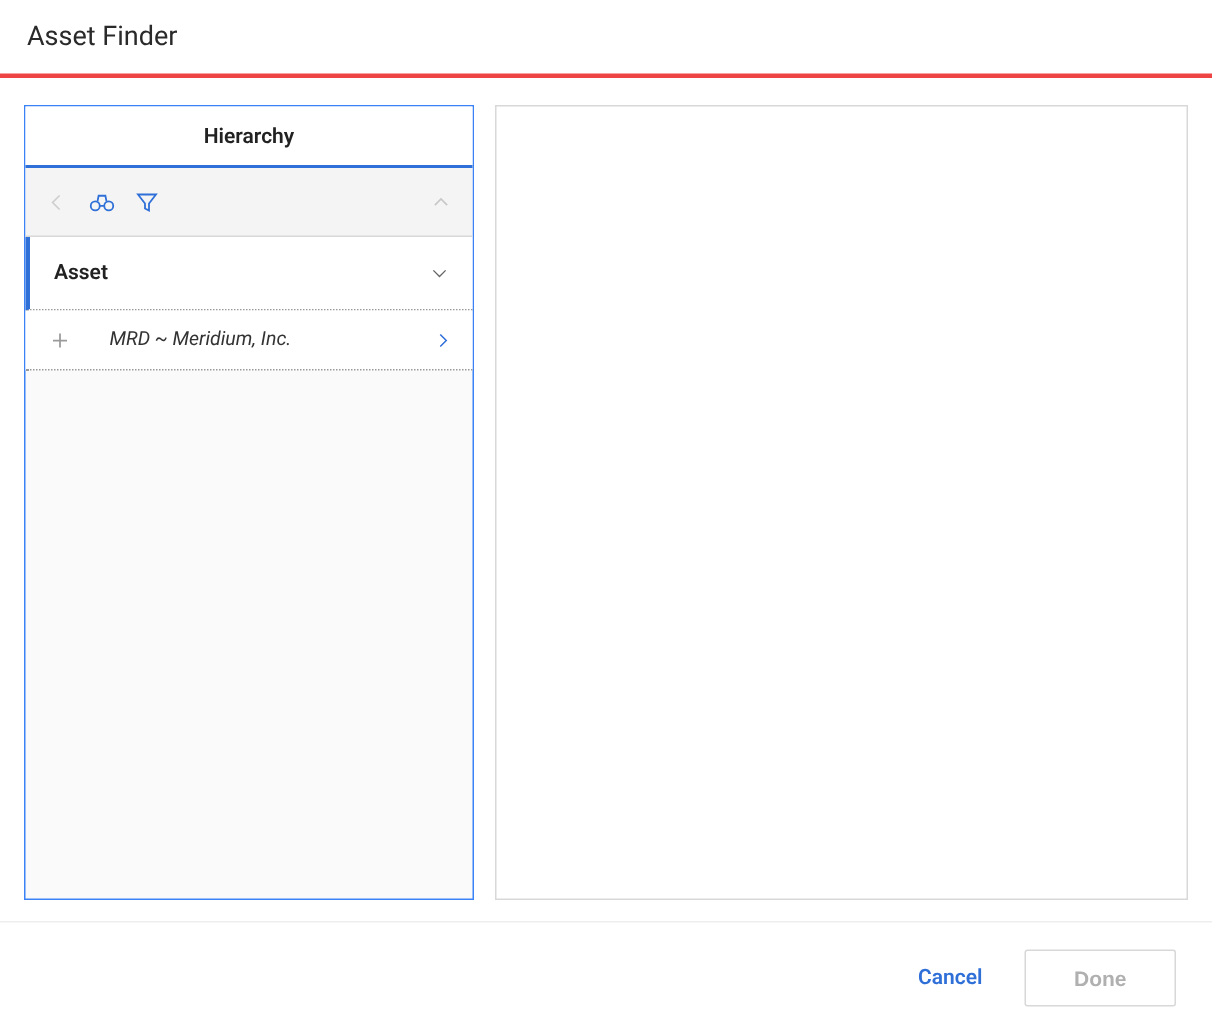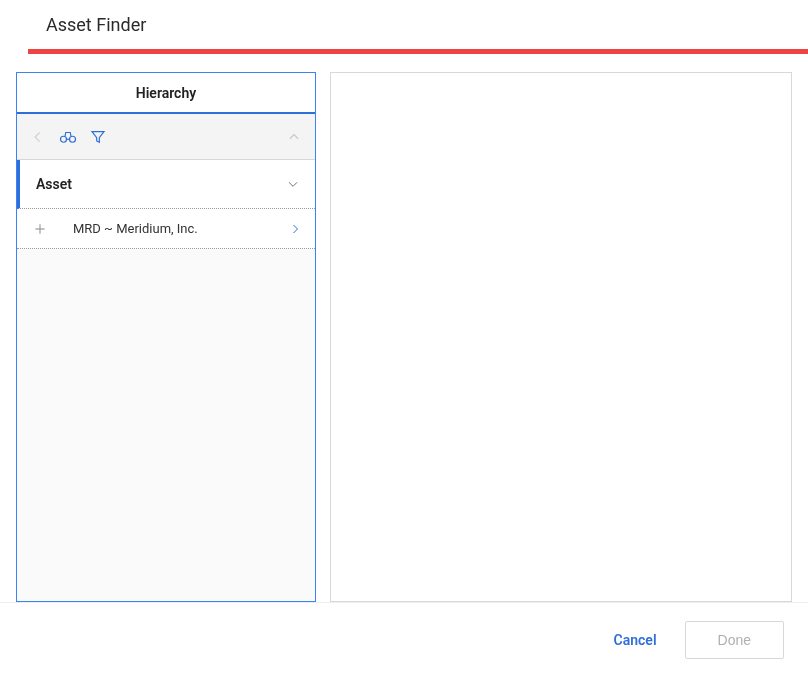--- a/index.html
+++ b/index.html
@@ -6,22 +6,21 @@
     body {
       font-family: -apple-system, BlinkMacSystemFont, "Segoe UI", Roboto, Arial, sans-serif;
       background: #ffffff;
       color: #333;
       width: 808px;
       height: 683px;
       position: relative;
     }
     .header {
       padding: 14px 18px;
-      border-bottom: 5px solid #ef4444;
-      margin-left: 28px;
+      border-bottom: 3px solid #ef4444;
     }
     .header-title {
       font-size: 18px;
       font-weight: 400;
       color: #2a2a2a;
     }
     .content {
       display: flex;
       gap: 14px;
       padding: 18px 16px 10px 16px;
@@ -114,49 +113,50 @@
       display: flex;
       align-items: center;
       justify-content: center;
       color: #9a9a9a;
     }
     .item-row .item-text {
       flex: 1;
       padding-left: 22px;
       font-size: 13px;
       color: #333;
+      font-style: italic;
     }
     .item-row .chev-right {
       color: #2f6fd8;
       padding: 0 4px;
     }
     .footer {
       position: absolute;
       left: 0;
       right: 0;
-      bottom: 24px;
+      bottom: 12px;
       border-top: 1px solid #eeeeee;
       padding: 18px 24px 0 24px;
       display: flex;
       justify-content: flex-end;
       align-items: center;
       gap: 28px;
     }
     .cancel-link {
       color: #2f6fd8;
       font-size: 14px;
       font-weight: 600;
       cursor: pointer;
     }
     .done-button {
       border: 1px solid #d8d8d8;
       background: #ffffff;
       color: #b0b0b0;
       font-size: 14px;
-      font-weight: 400;
+      font-weight: 700;
       padding: 10px 32px;
       border-radius: 2px;
       cursor: default;
     }
     svg { display: block; }
   </style>
 </head>
 <body>
 
 <div class="header">

